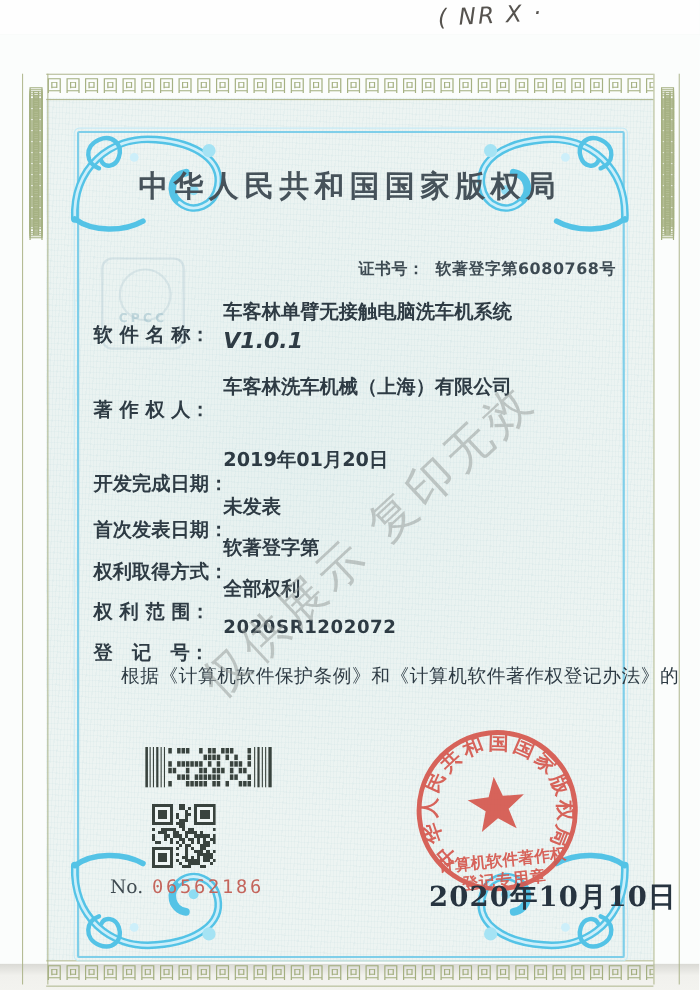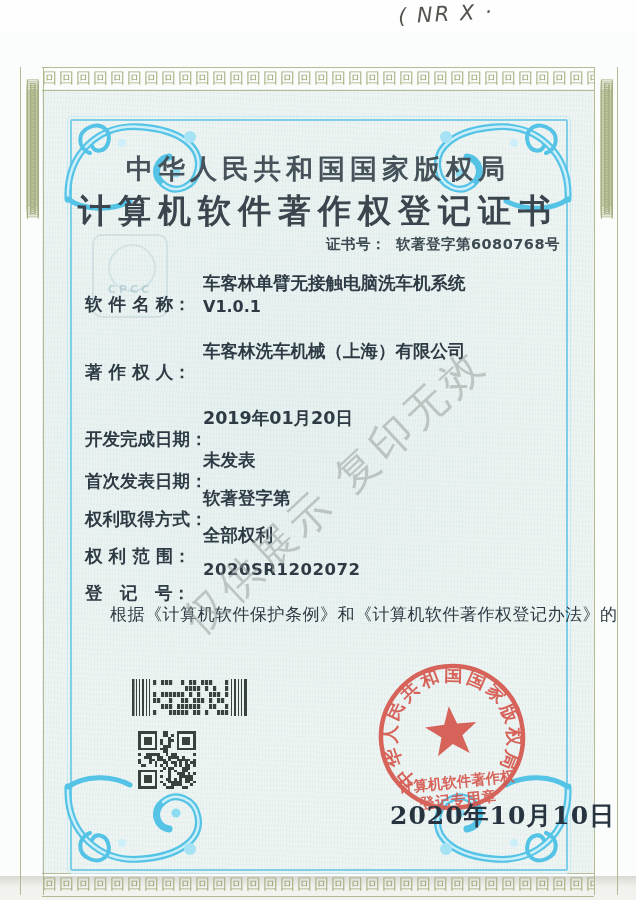--- a/index.html
+++ b/index.html
@@ -59,21 +59,21 @@
       letter-spacing:7px;color:#3a454d;}
   .certno{position:absolute;right:76px;top:204px;z-index:2;font-size:14.5px;color:#3d4a52;
       font-weight:600;letter-spacing:.5px;}
   .certno .lbl{margin-right:10px;margin-top:16px;}
 
   .row{position:absolute;left:0;width:636px;z-index:2;font-size:17.5px;font-weight:600;color:#2e3b44;}
   .row .lab{position:absolute;left:85px;white-space:pre;margin-top:21px;}
   .row .val{position:absolute;left:203px;white-space:pre;}
   .r0{top:240px;} .r0b{top:266px;} .r1{top:308px;} .r2{top:375px;} .r3{top:417px;}
   .r4{top:455px;} .r5{top:492px;} .r6{top:529px;}
-  .ver{font-family:"DejaVu Sans",sans-serif;font-size:16px;}
+  .ver{font-family:"DejaVu Sans",sans-serif;font-size:20px;font-style:italic;}
   .regno{font-family:"DejaVu Sans",sans-serif;font-size:16.5px;letter-spacing:.5px;}
 
   .stmt{position:absolute;z-index:2;font-family:Liberation Serif, serif;
         font-size:17px;color:#2e3b44;letter-spacing:.5px;white-space:nowrap;}
   .s1{left:110px;top:572px;} .s2{left:84px;top:609px;}
 
   
   .barcode{position:absolute;left:132px;top:648px;z-index:2;}
   .qrcode{position:absolute;left:138px;top:700px;z-index:2;}
   .serial{position:absolute;left:100px;top:766px;z-index:2;font-size:17px;color:#3f4a50;
@@ -141,21 +141,20 @@
       </svg>
 
     <div class="emboss">
       <div class="ring"></div>
       <div class="etext">CPCC</div>
     </div>
 
     <div class="watermark">仅供展示 复印无效</div>
 
     <div class="authority">中华人民共和国国家版权局</div>
-    <div class="cert-title">计算机软件著作权登记证书</div>
 
     <div class="certno">
       <span class="lbl">证书号：</span><span>软著登字第6080768号</span>
     </div>
 
     <div class="row r0">
       <span class="lab">软 件 名 称：</span>
       <span class="val">车客林单臂无接触电脑洗车机系统</span>
     </div>
     <div class="row r0b">
@@ -396,20 +395,23 @@
         <rect x="14" y="19" width="1" height="1" fill="#39433e"></rect>
         <rect x="15" y="19" width="1" height="1" fill="#39433e"></rect>
         <rect x="19" y="19" width="1" height="1" fill="#39433e"></rect>
         <rect x="10" y="20" width="1" height="1" fill="#39433e"></rect>
         <rect x="11" y="20" width="1" height="1" fill="#39433e"></rect>
         <rect x="12" y="20" width="1" height="1" fill="#39433e"></rect>
         <rect x="16" y="20" width="1" height="1" fill="#39433e"></rect>
         <rect x="17" y="20" width="1" height="1" fill="#39433e"></rect>
       </svg>
 
+    <div class="serial">
+      <span>No.</span><span class="num">06562186</span>
+    </div>
 
     <svg class="seal" width="164" height="164" viewBox="0 0 164 164">
       <defs>
         <path id="sealArc" d="M42.4,121.6 A56,56 0 1 1 121.6,121.6" fill="none"></path>
       </defs>
       <circle cx="82" cy="82" r="71" fill="none" stroke="#d5544a" stroke-width="4.5"></circle>
       <path fill="#d5544a" d="M82,51 L88.5,69.1 L107.7,69.7 L92.5,81.4 L97.9,99.8 L82,89 L66.1,99.8 L71.5,81.4 L56.3,69.7 L75.5,69.1 Z"></path>
       <text font-size="18.5" font-weight="bold" fill="#d5544a" font-family="DejaVu Sans,sans-serif">
         <textPath href="#sealArc" startOffset="0" textLength="256" lengthAdjust="spacing">中华人民共和国国家版权局</textPath>
       </text>

